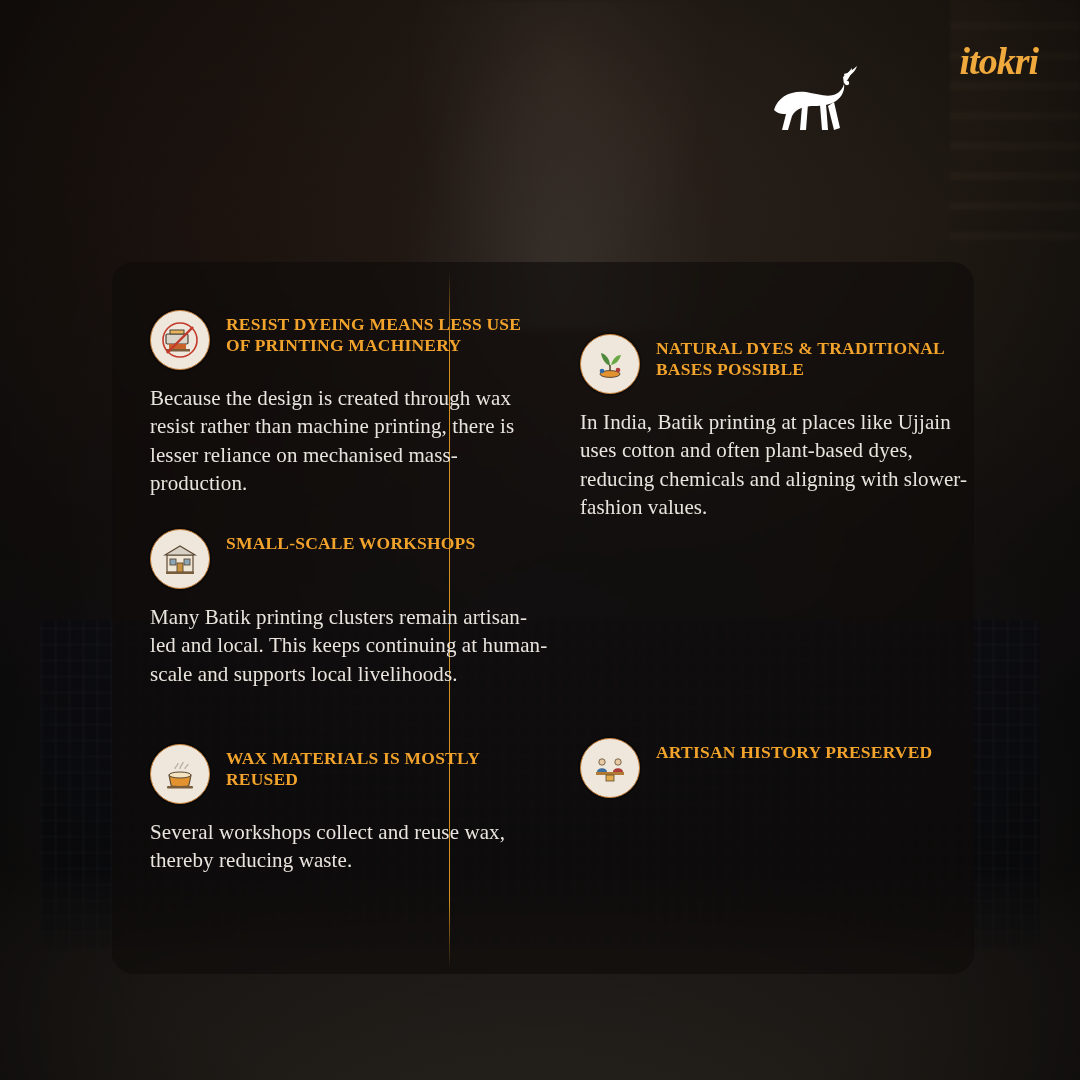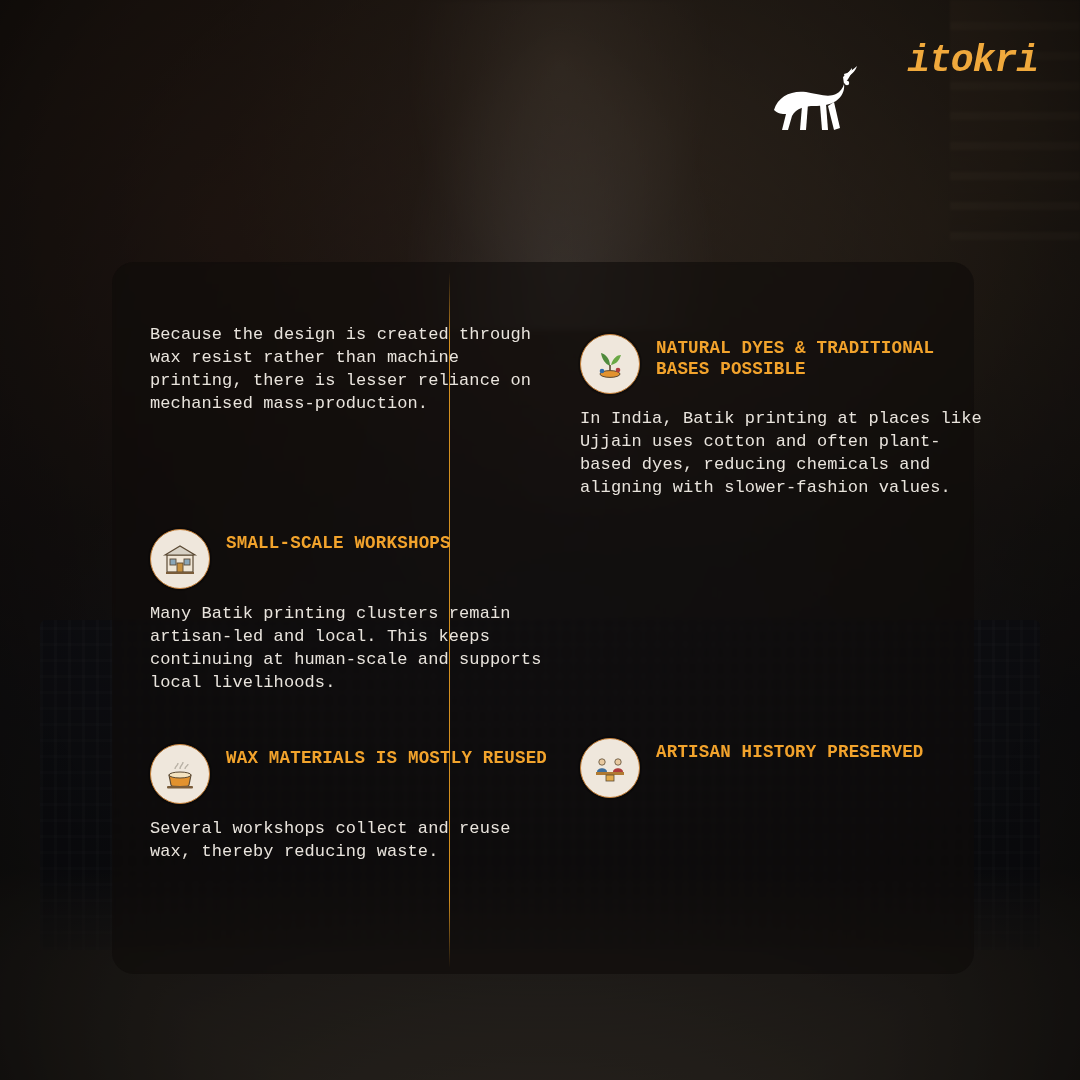--- a/index.html
+++ b/index.html
@@ -5,21 +5,21 @@
   html, body {
     margin: 0;
     padding: 0;
     background: #000;
   }
   .page {
     position: relative;
     width: 1080px;
     height: 1080px;
     overflow: hidden;
-    font-family: Liberation Mono, monospace;
+    font-family: Liberation Serif, serif;
     background: #161210;
   }
 
   
   .bg {
     position: absolute;
     inset: 0;
     background:
       radial-gradient(circle at 62% 12%, rgba(120, 96, 74, 0.55) 0%, rgba(40,32,26,0.0) 38%),
       radial-gradient(circle at 20% 20%, rgba(130, 72, 40, 0.35) 0%, rgba(20,16,12,0) 45%),
@@ -161,21 +161,21 @@
     color: #f2a32c;
     font-size: 17.5px;
     font-weight: 800;
     line-height: 1.22;
     letter-spacing: 0.2px;
     padding-top: 4px;
     text-transform: uppercase;
   }
   .item-body {
     color: #e9e4dd;
-    font-size: 17px;
+    font-size: 21px;
     line-height: 1.35;
     margin-top: 14px;
     letter-spacing: 0.1px;
   }
 </style>
 </head>
 <body>
 
 <div class="page">
 
@@ -203,20 +203,33 @@
     </svg>
   </div>
 
 
   <div class="panel"></div>
   <div class="divider"></div>
 
   <div class="col col-left">
 
     <div class="item" style="position:absolute; top:0; left:0; width:398px;">
+      <div class="item-head">
+        <div class="badge">
+          <svg viewBox="0 0 40 40" width="40" height="40" aria-hidden="true">
+            <rect x="6" y="14" width="22" height="10" rx="1.5" fill="#d9d3c8" stroke="#4a4036" stroke-width="1.2"></rect>
+            <rect x="9" y="24" width="17" height="5" fill="#c8622a"></rect>
+            <rect x="10" y="10" width="14" height="4" fill="#e9b45a" stroke="#4a4036" stroke-width="1"></rect>
+            <rect x="6" y="29" width="24" height="2.5" fill="#7a5c3a"></rect>
+            <line x1="7" y1="33" x2="33" y2="7" stroke="#c0392b" stroke-width="2.4"></line>
+            <circle cx="20" cy="20" r="17" fill="none" stroke="#c0392b" stroke-width="1.6"></circle>
+          </svg>
+        </div>
+        <div class="item-title">RESIST DYEING MEANS LESS USE OF PRINTING MACHINERY</div>
+      </div>
       <div class="item-body">Because the design is created through wax resist rather than machine printing, there is lesser reliance on mechanised mass-production.</div>
     </div>
 
     <div class="item" style="position:absolute; top:203px; left:0; width:398px;">
       <div class="item-head">
         <div class="badge">
           <svg viewBox="0 0 40 40" width="40" height="40" aria-hidden="true">
             <rect x="7" y="16" width="26" height="17" fill="#f0e6d6" stroke="#5b4a34" stroke-width="1.2"></rect>
             <path d="M5 16 L20 7 L35 16 Z" fill="#d8d2c6" stroke="#5b4a34" stroke-width="1.2"></path>
             <rect x="10" y="20" width="6" height="6" fill="#8aa6b8" stroke="#5b4a34" stroke-width="0.9"></rect>

